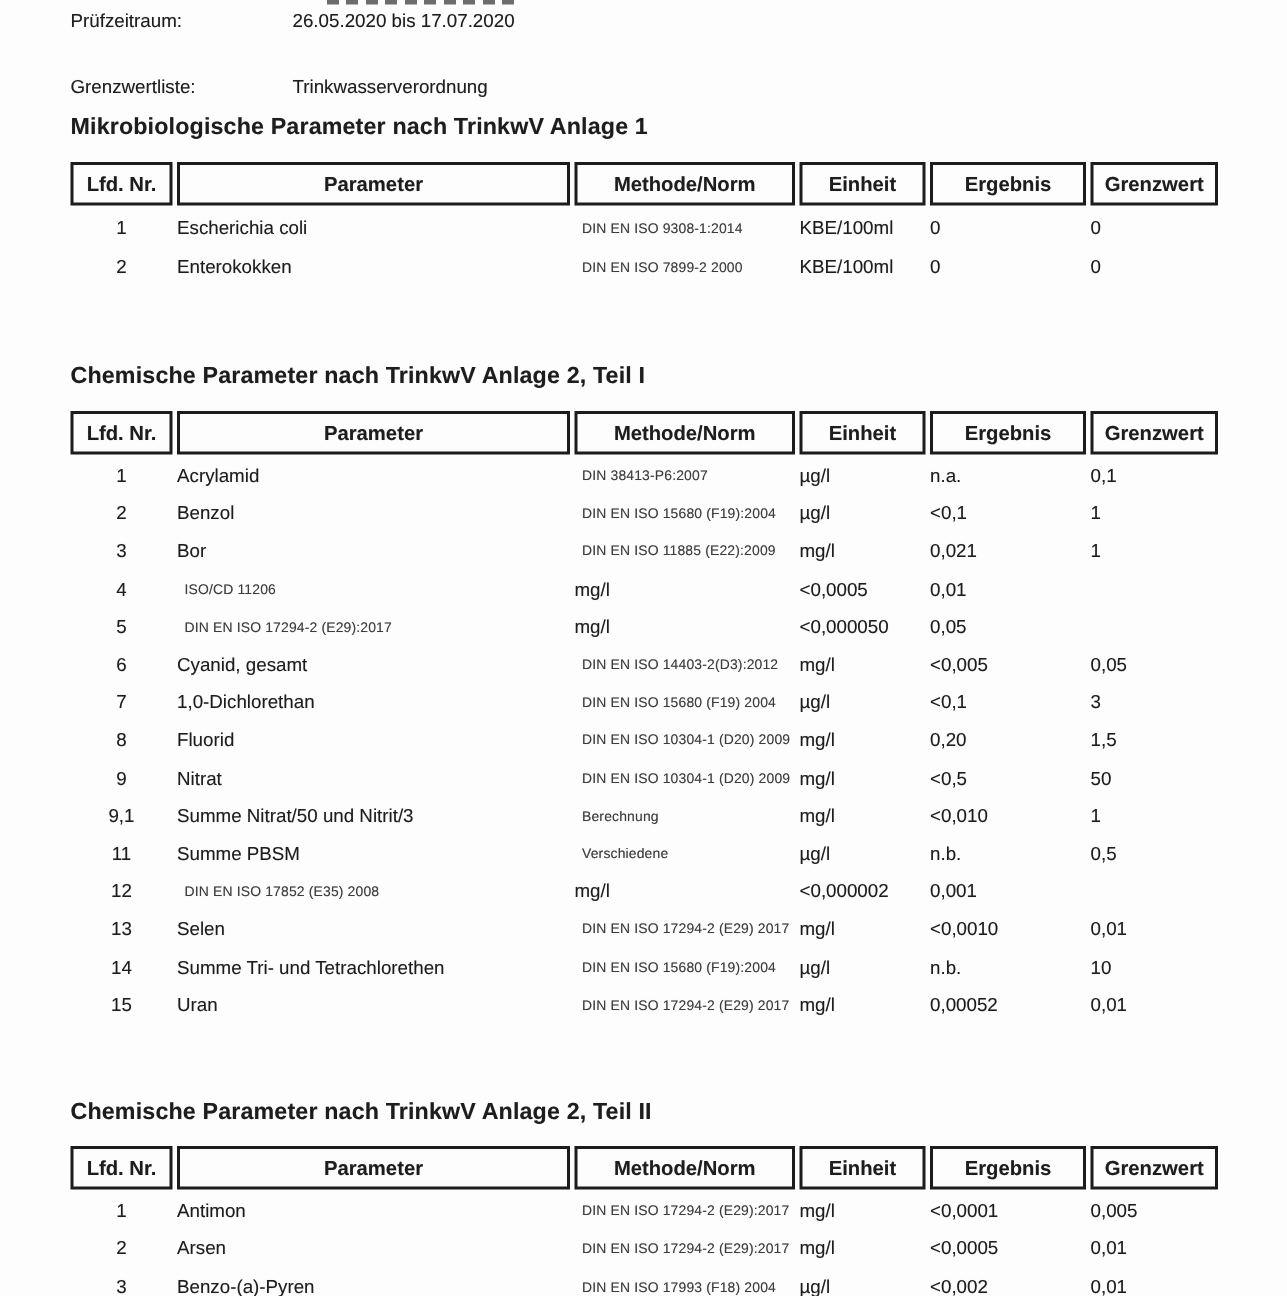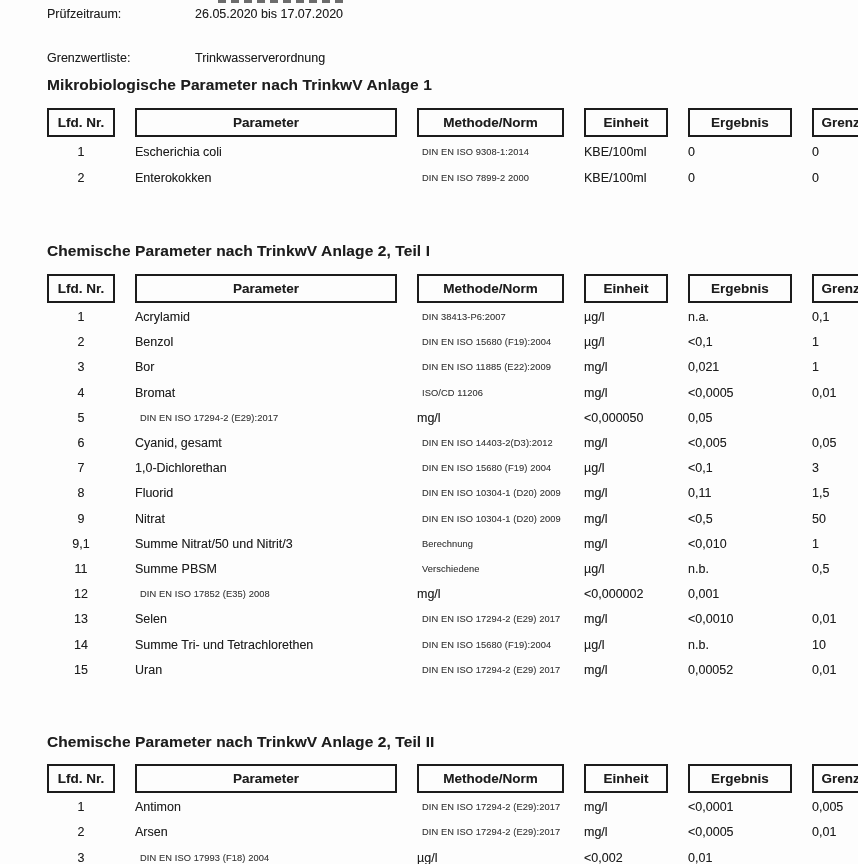--- a/index.html
+++ b/index.html
@@ -10,21 +10,21 @@
     text-shadow:0 0 .5px rgba(20,20,20,.35);
   }
   .page{position:relative;width:694px;height:864px;padding:6px 0 0 47px;box-sizing:border-box;}
   .artifact{position:absolute;top:0;left:218px;width:130px;height:3px;
     background:repeating-linear-gradient(90deg,#2e2e2e 0 8px,transparent 8px 13px);opacity:.7;}
   .meta-row{font-size:12.5px;line-height:17px;}
   .meta-row + .meta-row{margin-top:27px;}
   .meta-label{display:inline-block;width:148px;}
   .sec-title{font-size:15.5px;font-weight:bold;line-height:18px;letter-spacing:.1px;margin:0;}
   .table{width:770px;}
-  .thead,.trow{display:grid;grid-template-columns:68px 262px 147px 84px 104px 85px;column-gap:20px;}
+  .thead,.trow{display:grid;grid-template-columns:68px 262px 147px 84px 104px 85px;column-gap:3px;}
   .th{
     border:2px solid #1c1c1c;background:#fdfdfd;
     font-weight:bold;font-size:13.5px;line-height:18px;
     text-align:center;padding:4px 0 3px;
   }
   .tbody{padding-top:2px;}
   .trow{align-items:center;}
   .s0 .trow{height:26px;}
   .s1 .trow{height:25.2px;}
   .s2 .trow{height:25.3px;}
@@ -119,21 +119,20 @@
           <div class="trow">
             <div class="td c0">3</div>
             <div class="td c1">Bor</div>
             <div class="td c2">DIN EN ISO 11885 (E22):2009</div>
             <div class="td c3">mg/l</div>
             <div class="td c4">0,021</div>
             <div class="td c5">1</div>
           </div>
           <div class="trow">
             <div class="td c0">4</div>
-            <div class="td c1">Bromat</div>
             <div class="td c2">ISO/CD 11206</div>
             <div class="td c3">mg/l</div>
             <div class="td c4">&lt;0,0005</div>
             <div class="td c5">0,01</div>
           </div>
           <div class="trow">
             <div class="td c0">5</div>
             <div class="td c2">DIN EN ISO 17294-2 (E29):2017</div>
             <div class="td c3">mg/l</div>
             <div class="td c4">&lt;0,000050</div>
@@ -153,21 +152,21 @@
             <div class="td c2">DIN EN ISO 15680 (F19) 2004</div>
             <div class="td c3">µg/l</div>
             <div class="td c4">&lt;0,1</div>
             <div class="td c5">3</div>
           </div>
           <div class="trow">
             <div class="td c0">8</div>
             <div class="td c1">Fluorid</div>
             <div class="td c2">DIN EN ISO 10304-1 (D20) 2009</div>
             <div class="td c3">mg/l</div>
-            <div class="td c4">0,11</div>
+            <div class="td c4">0,20</div>
             <div class="td c5">1,5</div>
           </div>
           <div class="trow">
             <div class="td c0">9</div>
             <div class="td c1">Nitrat</div>
             <div class="td c2">DIN EN ISO 10304-1 (D20) 2009</div>
             <div class="td c3">mg/l</div>
             <div class="td c4">&lt;0,5</div>
             <div class="td c5">50</div>
           </div>
@@ -245,20 +244,21 @@
           <div class="trow">
             <div class="td c0">2</div>
             <div class="td c1">Arsen</div>
             <div class="td c2">DIN EN ISO 17294-2 (E29):2017</div>
             <div class="td c3">mg/l</div>
             <div class="td c4">&lt;0,0005</div>
             <div class="td c5">0,01</div>
           </div>
           <div class="trow">
             <div class="td c0">3</div>
+            <div class="td c1">Benzo-(a)-Pyren</div>
             <div class="td c2">DIN EN ISO 17993 (F18) 2004</div>
             <div class="td c3">µg/l</div>
             <div class="td c4">&lt;0,002</div>
             <div class="td c5">0,01</div>
           </div>
         </div>
     </div>
   </section>
 </div>
 

